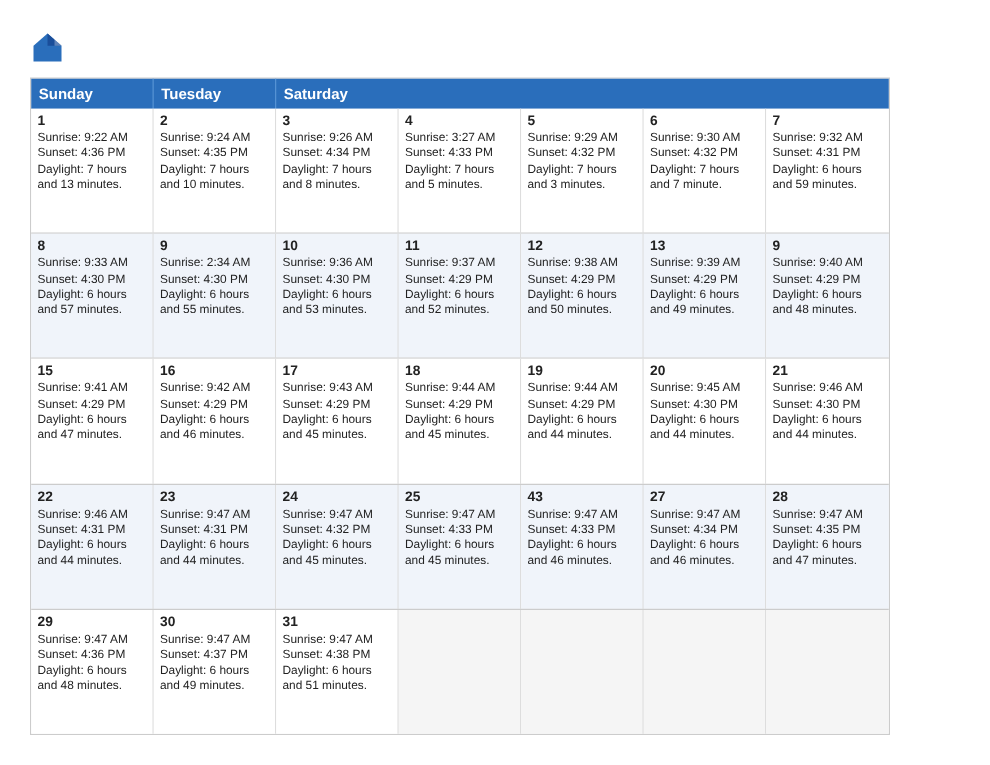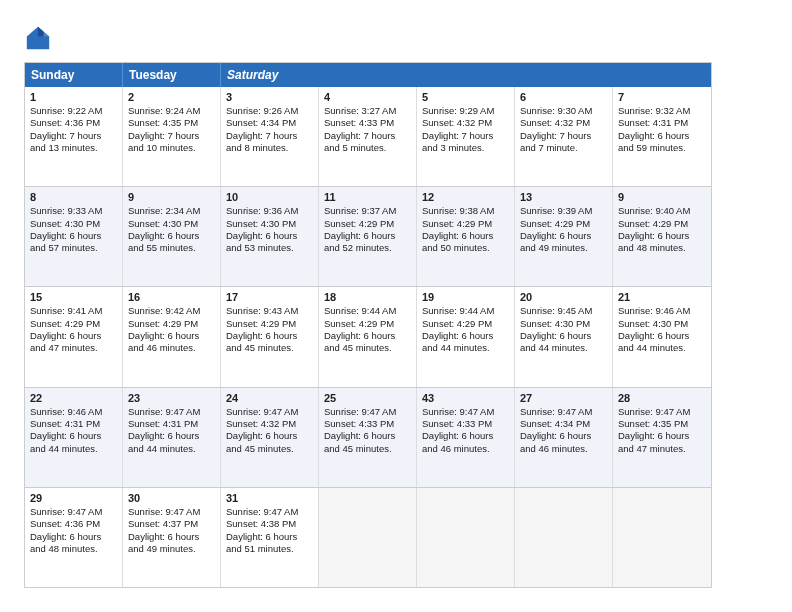--- a/index.html
+++ b/index.html
@@ -63,21 +63,21 @@
       grid-template-columns: repeat(7, 1fr);
       background: #2a6ebb;
     }
     .cal-header-cell {
       color: #fff;
       font-size: 12px;
       font-weight: bold;
       padding: 5px 6px;
       border-right: 1px solid #5592d4;
     }
-    .cal-header-cell:last-child { border-right: none; font-style: italic; }
+    .cal-header-cell:last-child { border-right: none; }
     .cal-body {
       flex: 1;
       display: flex;
       flex-direction: column;
     }
     .cal-row {
       display: grid;
       grid-template-columns: repeat(7, 1fr);
       flex: 1;
       border-top: 1px solid #ccc;

